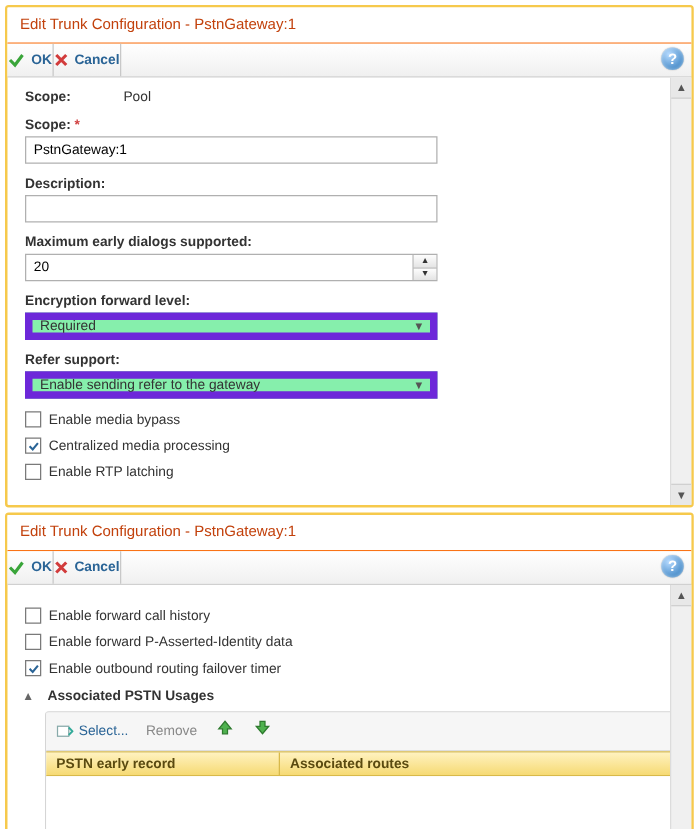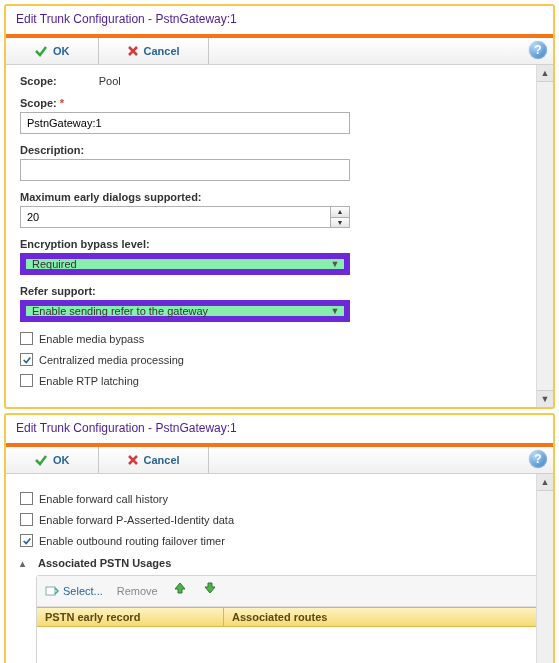--- a/index.html
+++ b/index.html
@@ -17,37 +17,37 @@
   .panel {
     border: 2px solid #f6c94c;
     border-radius: 3px;
     margin: 4px;
     background: #fff;
     position: relative;
   }
   .title-bar {
     padding: 6px 10px 8px 10px;
     font-size: 12px;
-    color: #4c1d95;
-    border-bottom: 4px solid #f97316;
+    color: #c2410c;
+    border-bottom: 1px solid #f97316;
     background: #fff;
   }
   .toolbar {
     display: flex;
     align-items: stretch;
     border-bottom: 1px solid #d0d0d0;
     height: 26px;
     position: relative;
     background: #f7f7f7;
     background: linear-gradient(#ffffff, #f0f0f0);
   }
   .tb-btn {
     display: inline-flex;
     align-items: center;
-    padding: 0 28px;
+    padding: 0 0;
     border-right: 1px solid #c8c8c8;
     cursor: pointer;
     gap: 5px;
     height: 100%;
     box-sizing: border-box;
   }
   .tb-btn span.label {
     color: #2a6496;
     font-weight: bold;
   }
@@ -322,21 +322,21 @@
         <div class="spinner-wrap">
           <input type="text" value="20" style="">
           <div class="spinner-btns">
             <div>▲</div>
             <div>▼</div>
           </div>
         </div>
       </div>
 
       <div class="field-row">
-        <div class="label-line">Encryption bypass level:</div>
+        <div class="label-line">Encryption forward level:</div>
         <div class="select-wrap">
           <div class="value">Required</div>
           <div class="caret">▼</div>
         </div>
       </div>
 
       <div class="field-row">
         <div class="label-line">Refer support:</div>
         <div class="select-wrap">
           <div class="value">Enable sending refer to the gateway</div>

